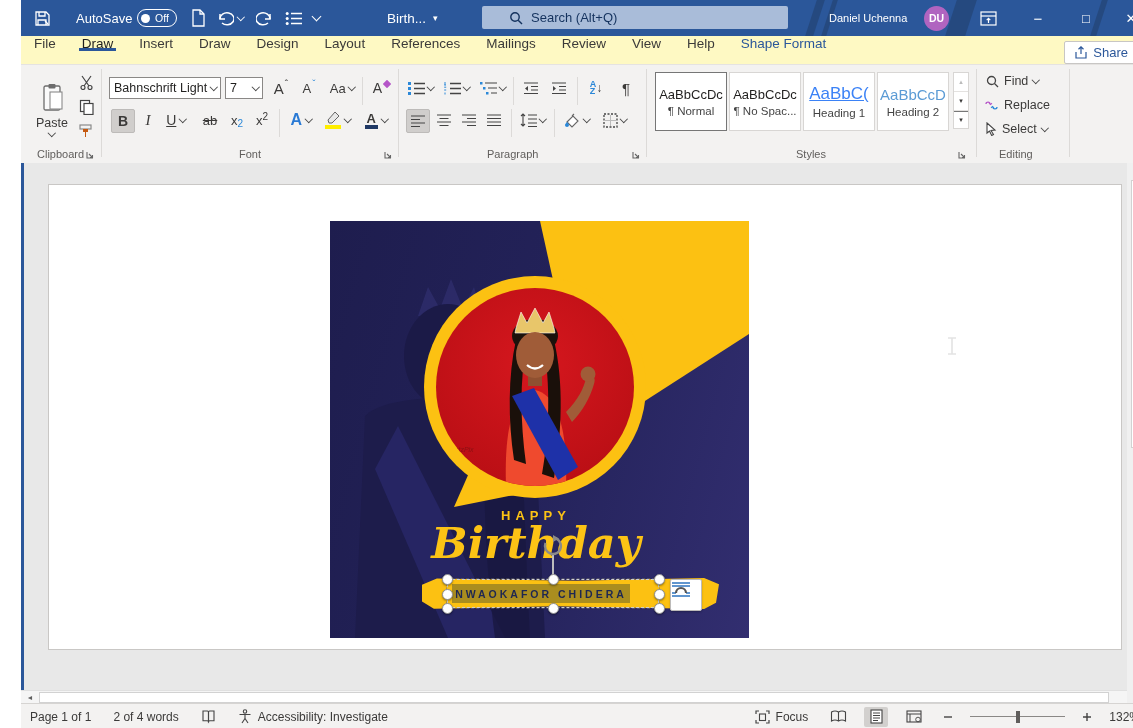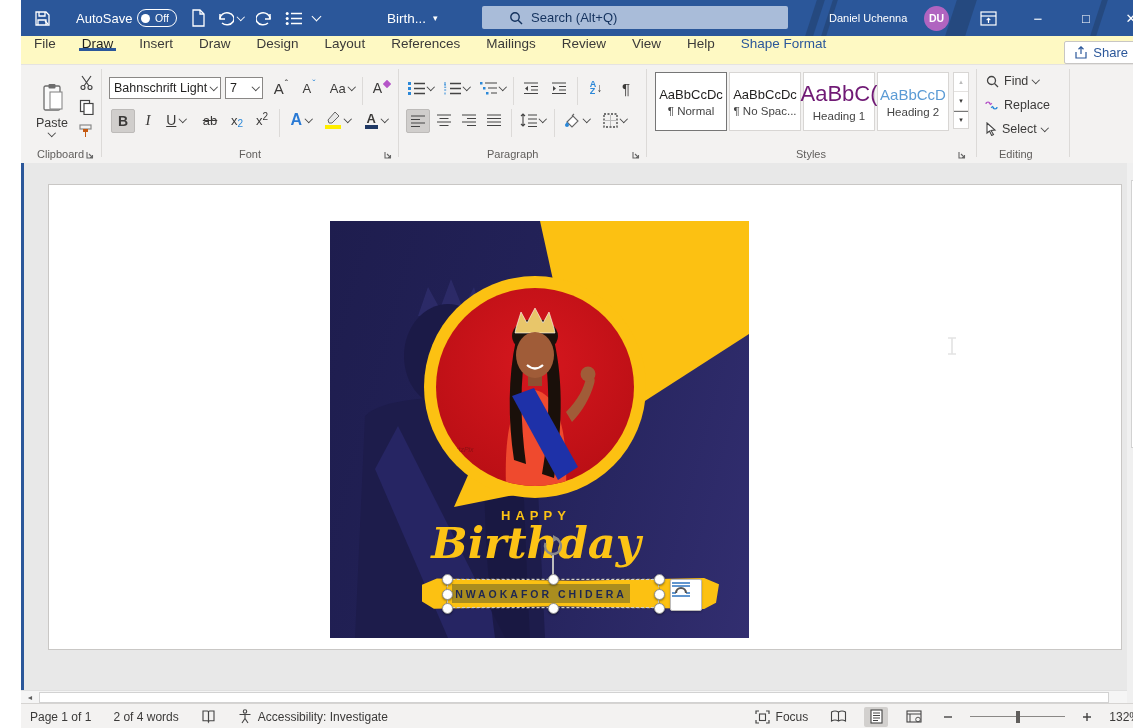--- a/index.html
+++ b/index.html
@@ -381,21 +381,21 @@
 
     <div class="stylecard sel" style="left:634px;">
       <span class="prev">AaBbCcDc</span>
       <span class="nm">¶ Normal</span>
     </div>
     <div class="stylecard" style="left:708px;">
       <span class="prev">AaBbCcDc</span>
       <span class="nm">¶ No Spac...</span>
     </div>
     <div class="stylecard" style="left:782px;">
-      <span class="prev" style="font-size:22px;color:#701a75;">AaBbC(</span>
+      <span class="prev" style="font-size:17px;color:#3b82f6;text-decoration:underline;">AaBbC(</span>
       <span class="nm">Heading 1</span>
     </div>
     <div class="stylecard" style="left:856px;">
       <span class="prev" style="font-size:15px;color:#5b9bd5;">AaBbCcD</span>
       <span class="nm">Heading 2</span>
     </div>
     <div class="abs" style="left:932px;top:7px;width:16px;height:57px;border:1px solid #d8d6d4;background:#fff;box-sizing:border-box;">
       <div class="btn" style="left:0;top:0;width:14px;height:18px;font-size:7px;color:#bbb;">▴</div>
       <div class="btn" style="left:0;top:18px;width:14px;height:18px;font-size:7px;border-top:1px solid #e4e2e0;">▾</div>
       <div class="btn" style="left:0;top:37px;width:14px;height:17px;font-size:7px;border-top:1px solid #e4e2e0;box-shadow:inset 0 2px 0 -1px #777;">▾</div>

